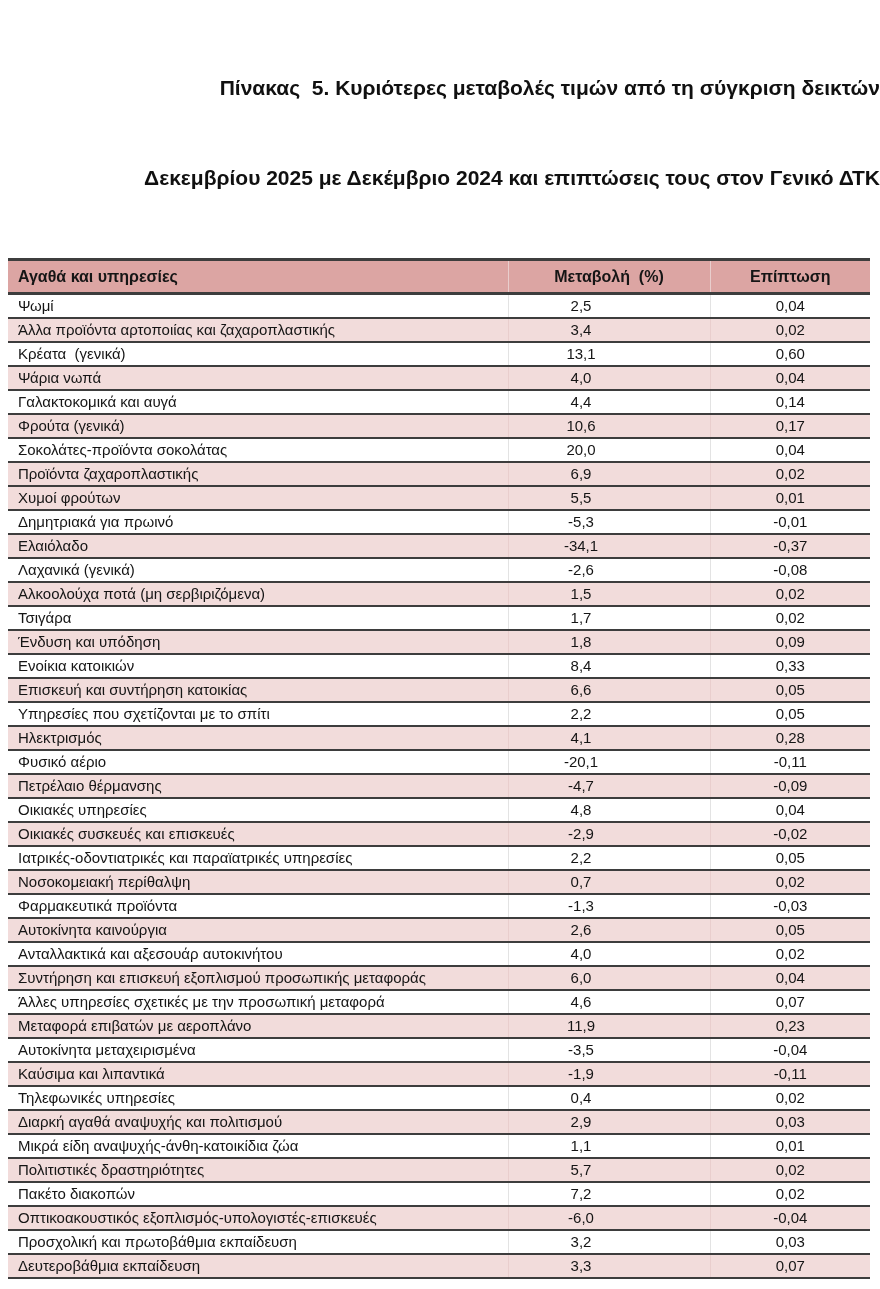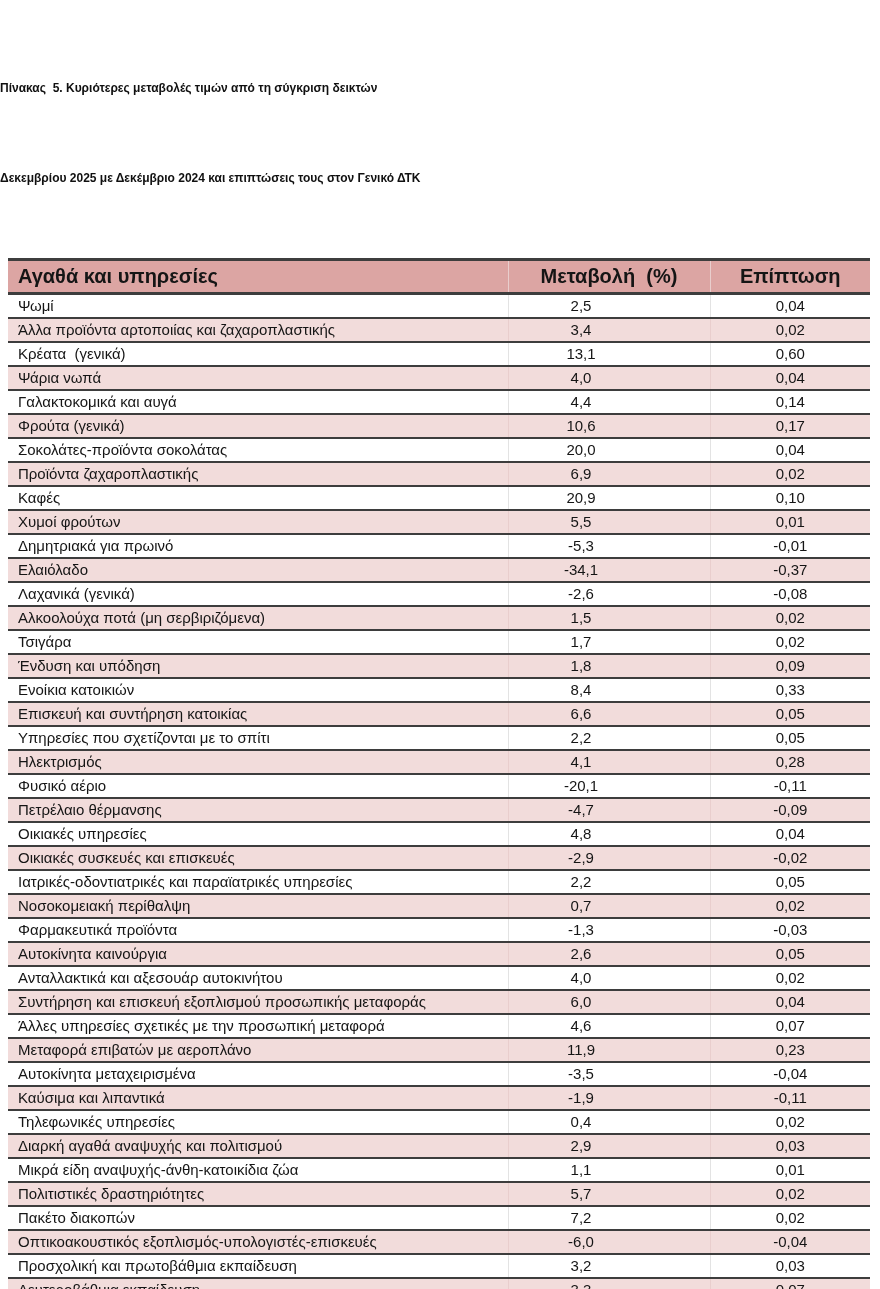--- a/index.html
+++ b/index.html
@@ -11,23 +11,23 @@
     --text:#151515;
   }
   html,body{margin:0;padding:0;background:#ffffff;}
   body{
     width:880px;
     font-family:"Liberation Sans", sans-serif;
     color:var(--text);
     -webkit-font-smoothing:antialiased;
   }
   .title{
-    text-align:left;
+    text-align:right;
     font-weight:bold;
-    font-size:12px;
+    font-size:21px;
     line-height:30px;
     padding-top:13px;
     white-space:pre;
     color:#101010;
   }
   table{
     border-collapse:collapse;
     table-layout:fixed;
     width:862px;
     margin-left:8px;
@@ -42,21 +42,21 @@
   th,td{
     padding:0;
     white-space:pre;
     overflow:hidden;
     vertical-align:middle;
   }
   thead th{
     background:var(--header-bg);
     height:31px;
     font-weight:bold;
-    font-size:20px;
+    font-size:16px;
     border-bottom:3px solid var(--border);
   }
   thead th.c1{text-align:left;padding-left:10px;}
   thead th.c2,thead th.c3{text-align:center;}
   thead th.c2,thead th.c3{border-left:1px solid var(--sep-light);margin-left:45px;}
   tbody td{
     height:22px;
     line-height:22px;
     border-bottom:2px solid var(--border);
   }
@@ -124,25 +124,20 @@
         <tr>
           <td class="c1">Σοκολάτες-προϊόντα σοκολάτας</td>
           <td class="c2">20,0</td>
           <td class="c3">0,04</td>
         </tr>
         <tr class="alt">
           <td class="c1">Προϊόντα ζαχαροπλαστικής</td>
           <td class="c2">6,9</td>
           <td class="c3">0,02</td>
         </tr>
-        <tr>
-          <td class="c1">Καφές</td>
-          <td class="c2">20,9</td>
-          <td class="c3">0,10</td>
-        </tr>
         <tr class="alt">
           <td class="c1">Χυμοί φρούτων</td>
           <td class="c2">5,5</td>
           <td class="c3">0,01</td>
         </tr>
         <tr>
           <td class="c1">Δημητριακά για πρωινό</td>
           <td class="c2">-5,3</td>
           <td class="c3">-0,01</td>
         </tr>

